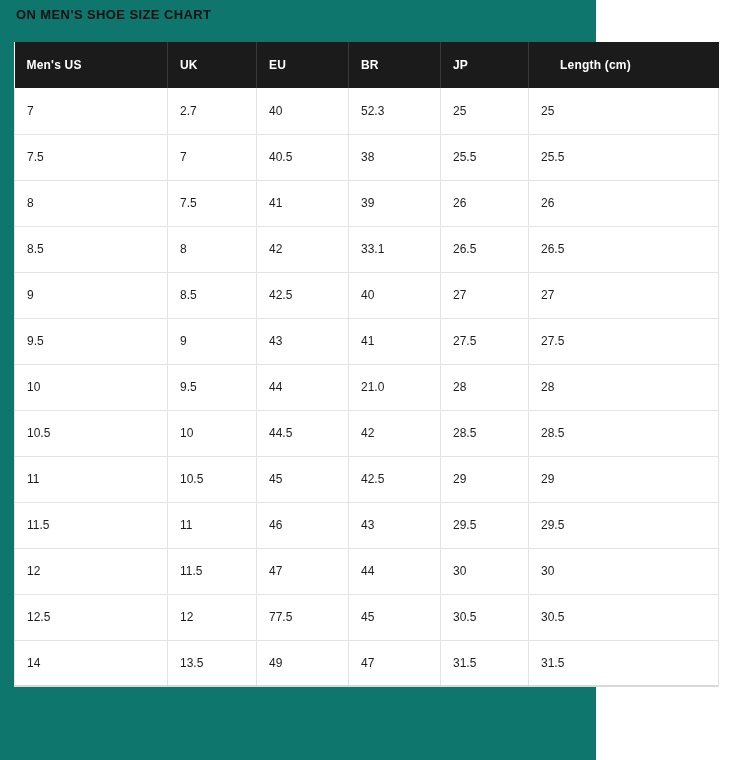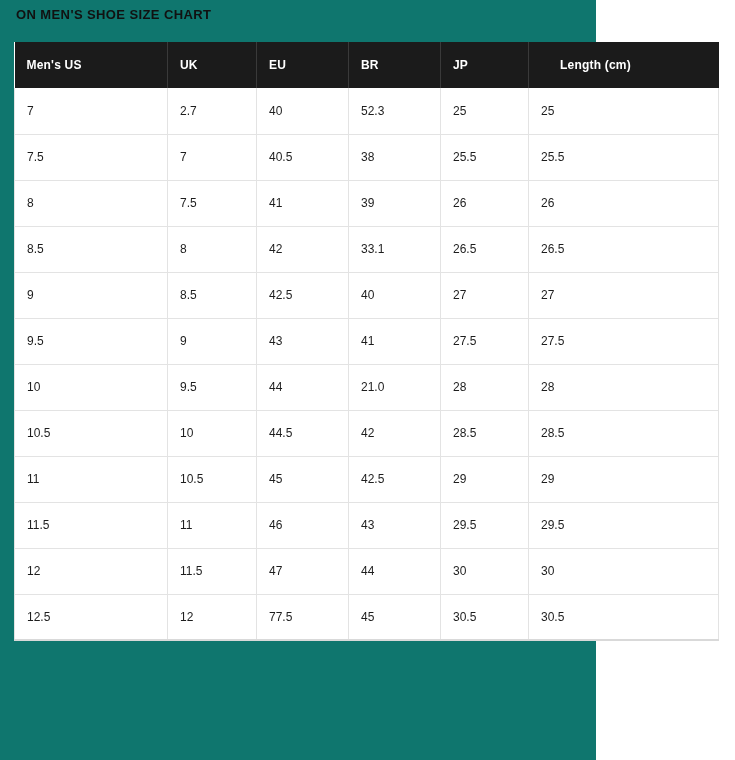--- a/index.html
+++ b/index.html
@@ -214,17 +214,25 @@
           <td>30</td>
         </tr>
         <tr>
           <td>12.5</td>
           <td>12</td>
           <td>77.5</td>
           <td>45</td>
           <td>30.5</td>
           <td>30.5</td>
         </tr>
+        <tr>
+          <td>14</td>
+          <td>13.5</td>
+          <td>49</td>
+          <td>47</td>
+          <td>31.5</td>
+          <td>31.5</td>
+        </tr>
       </tbody>
     </table>
   </div>
 
 </div>
 
 </body></html>

